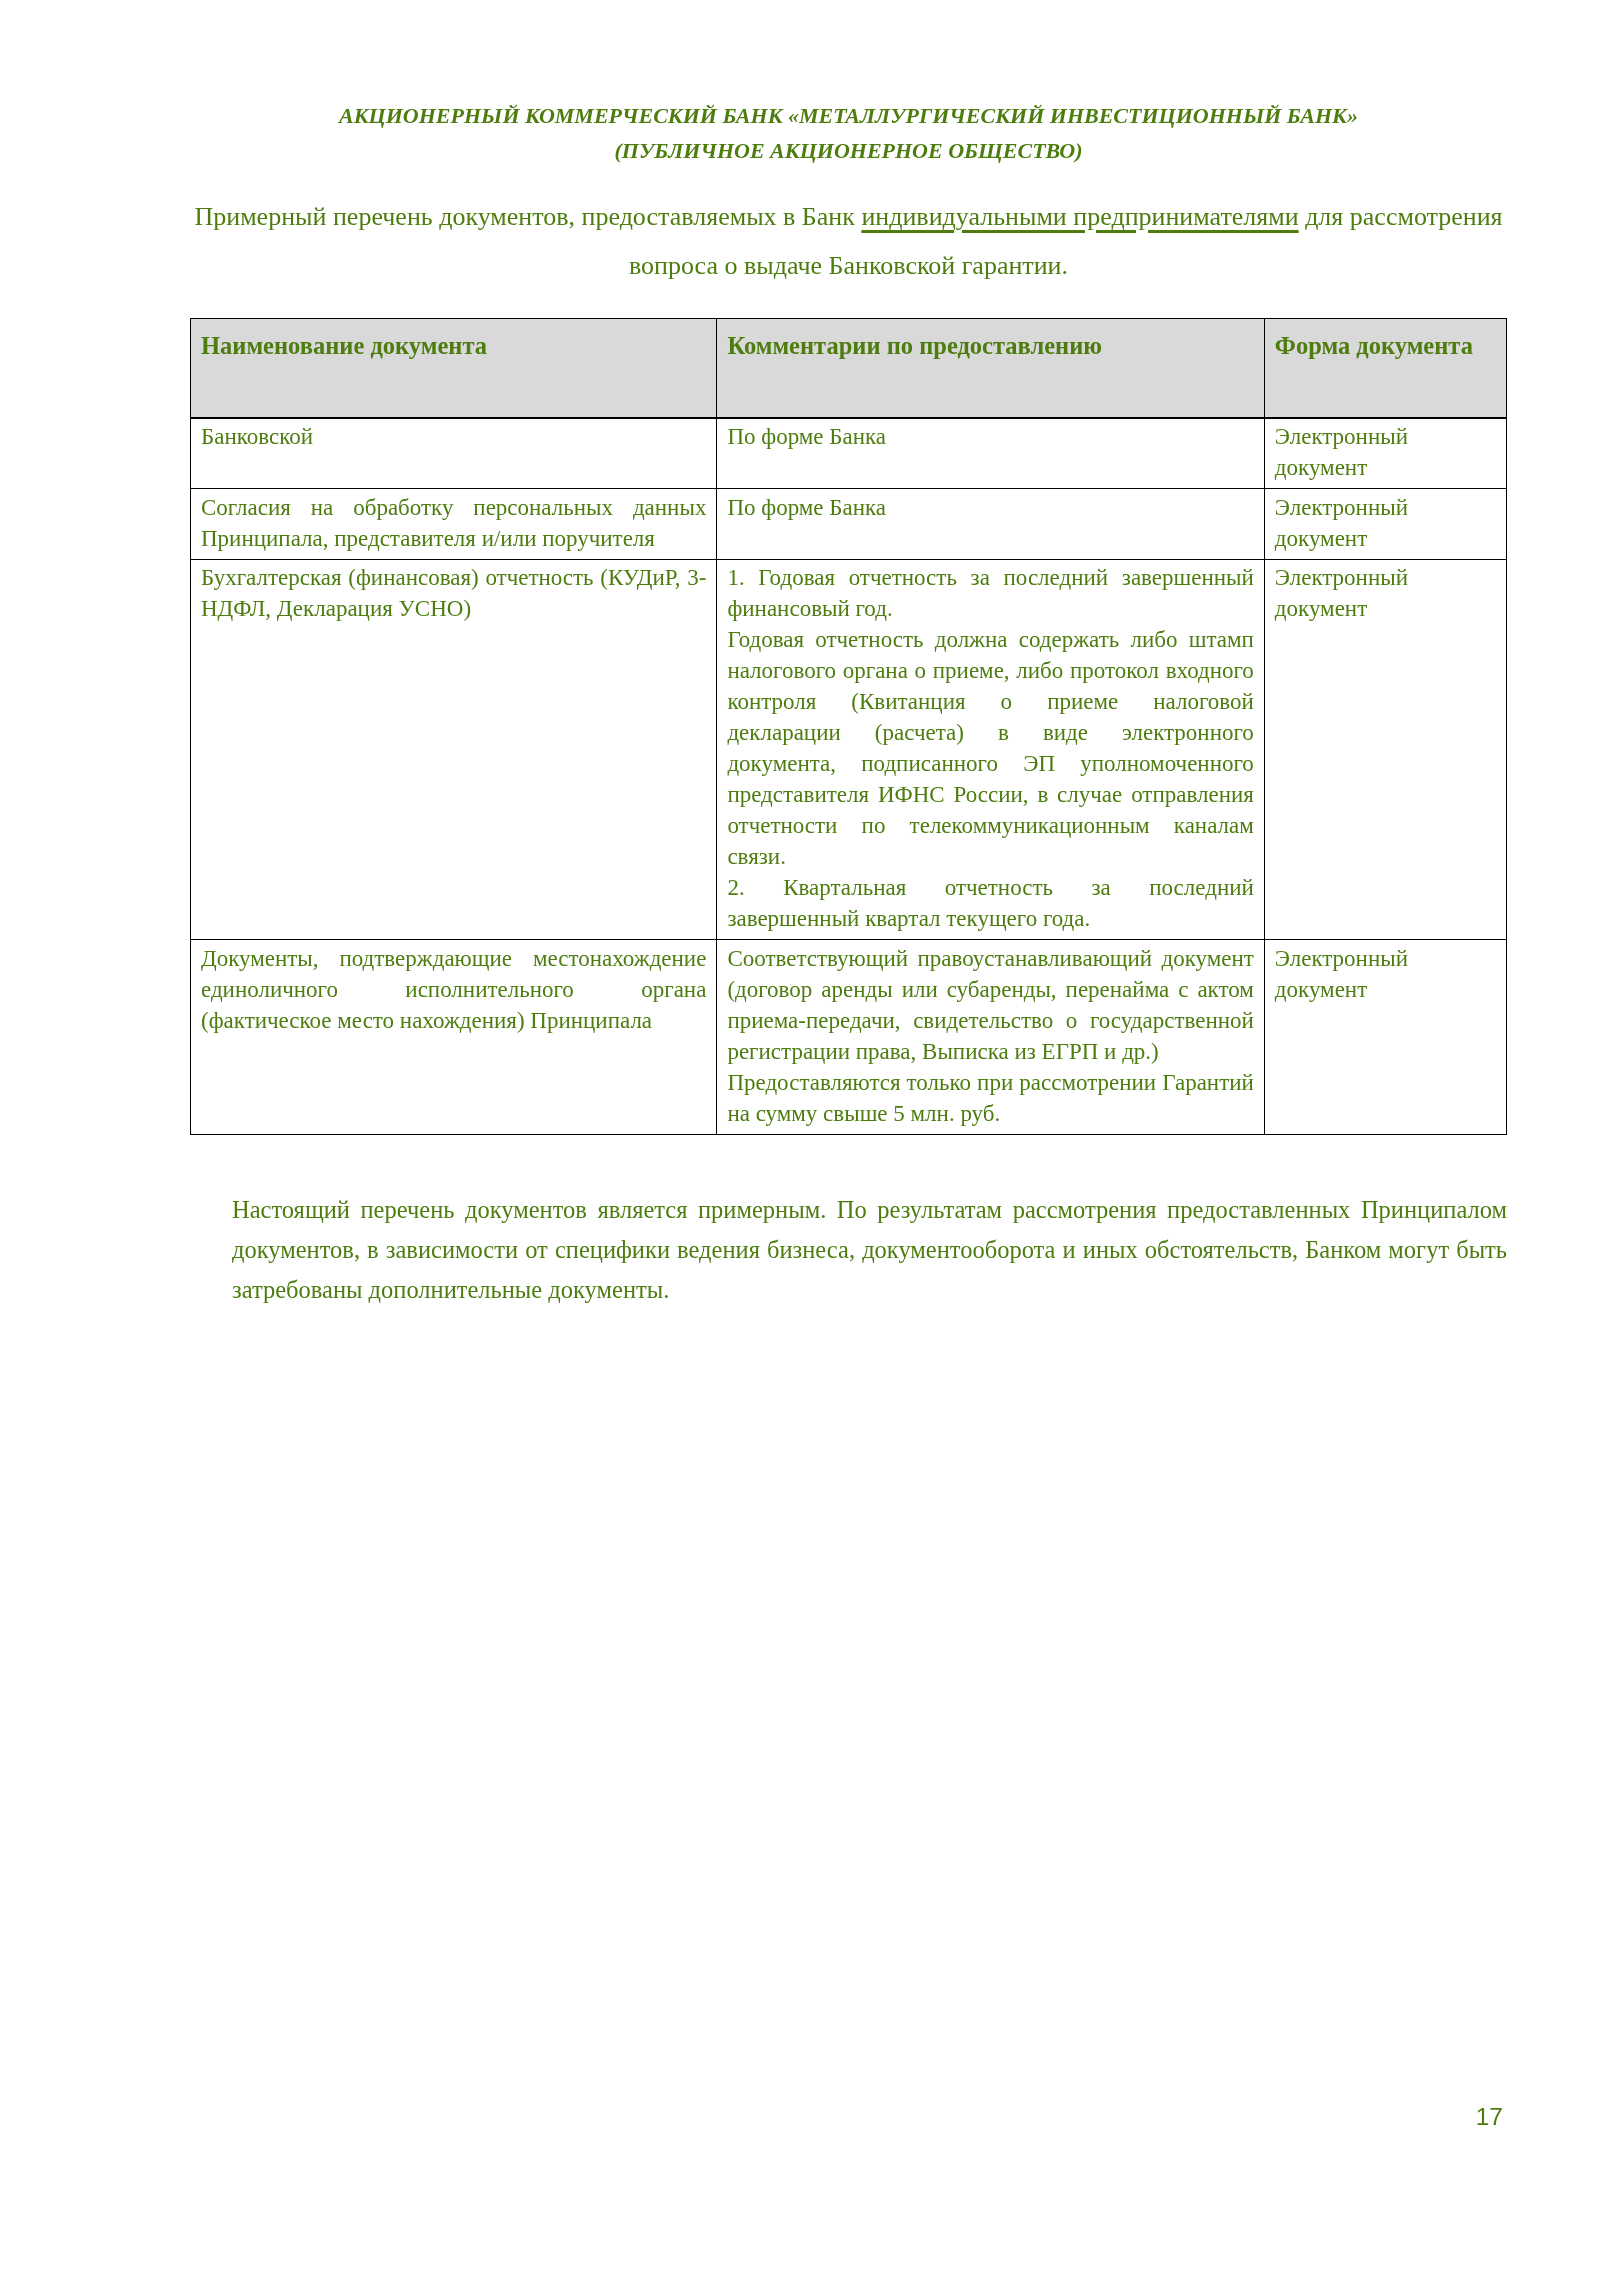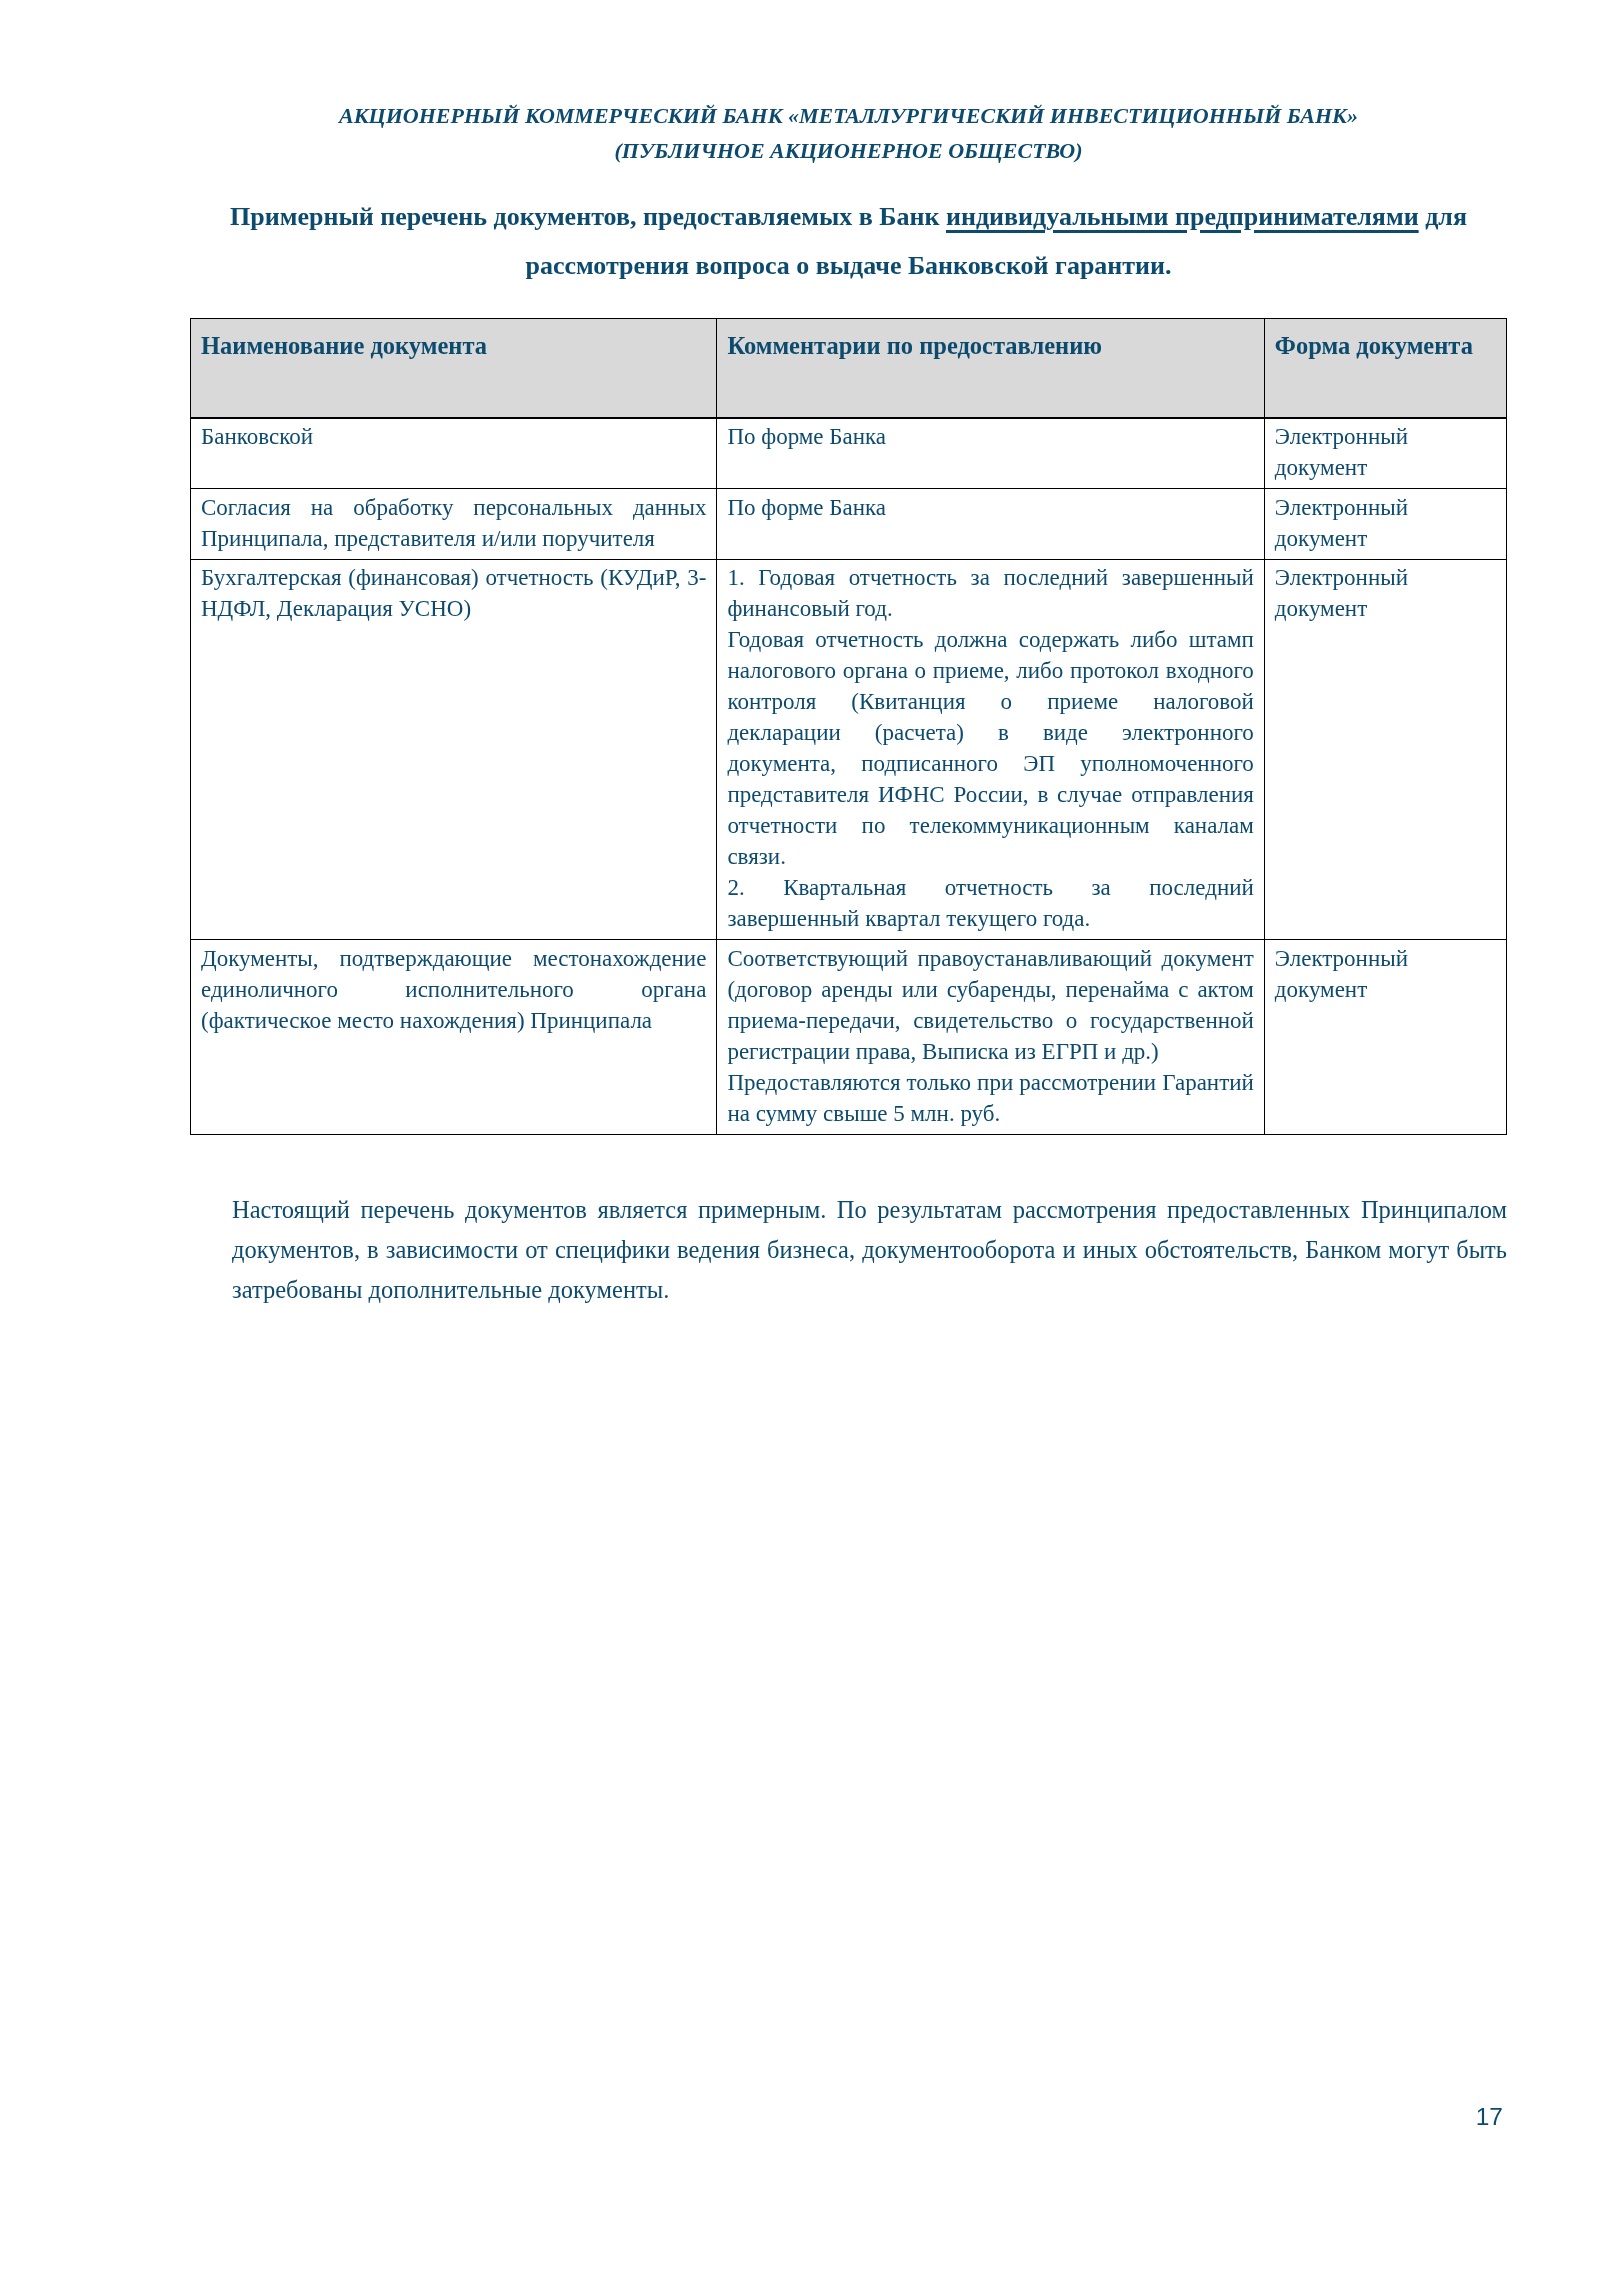--- a/index.html
+++ b/index.html
@@ -3,21 +3,21 @@
 <meta charset="utf-8">
 <style>
   * { margin: 0; padding: 0; box-sizing: border-box; }
   html, body { background: #ffffff; }
   .page {
     position: relative;
     width: 1623px;
     height: 2295px;
     background: #ffffff;
     font-family: "Liberation Serif", serif;
-    color: #0c4a6e;
+    color: #4d7c0f;
     overflow: hidden;
   }
   .content {
     padding-top: 98px;
     margin-left: 190px;
     margin-right: 116px; 
   }
   .bank-header {
     text-align: center;
     font-weight: bold;
@@ -26,21 +26,21 @@
     line-height: 35px;
   }
   .appendix {
     text-align: right;
     font-weight: bold;
     font-size: 26px;
     margin-top: 18.6px;
   }
   .doc-title {
     text-align: center;
-    font-weight: bold;
+    font-weight: normal;
     font-size: 26px;
     line-height: 49px;
     margin-top: 24px;
   }
   .doc-title .u {
     text-decoration: underline;
     text-decoration-thickness: 2.5px;
     text-underline-offset: 5px;
   }
   table.doc-table {

